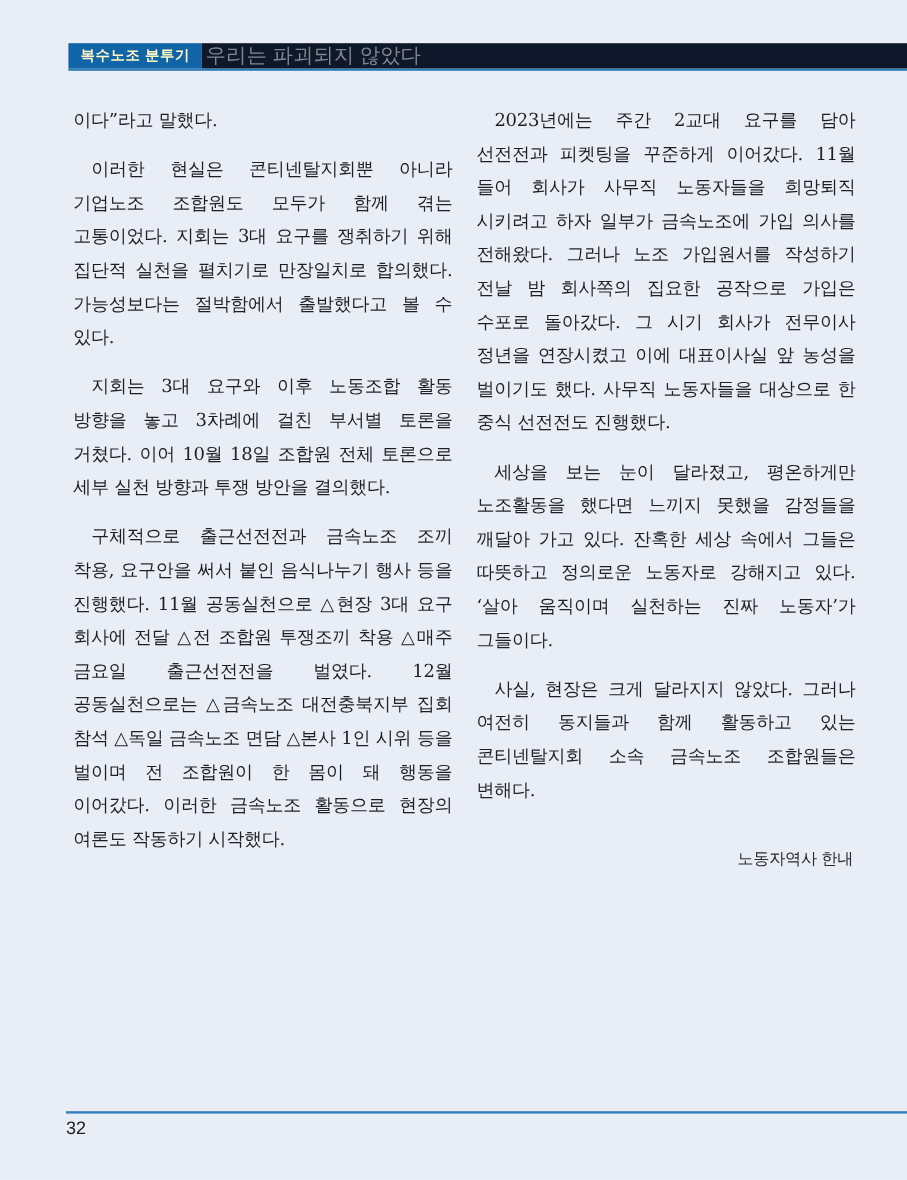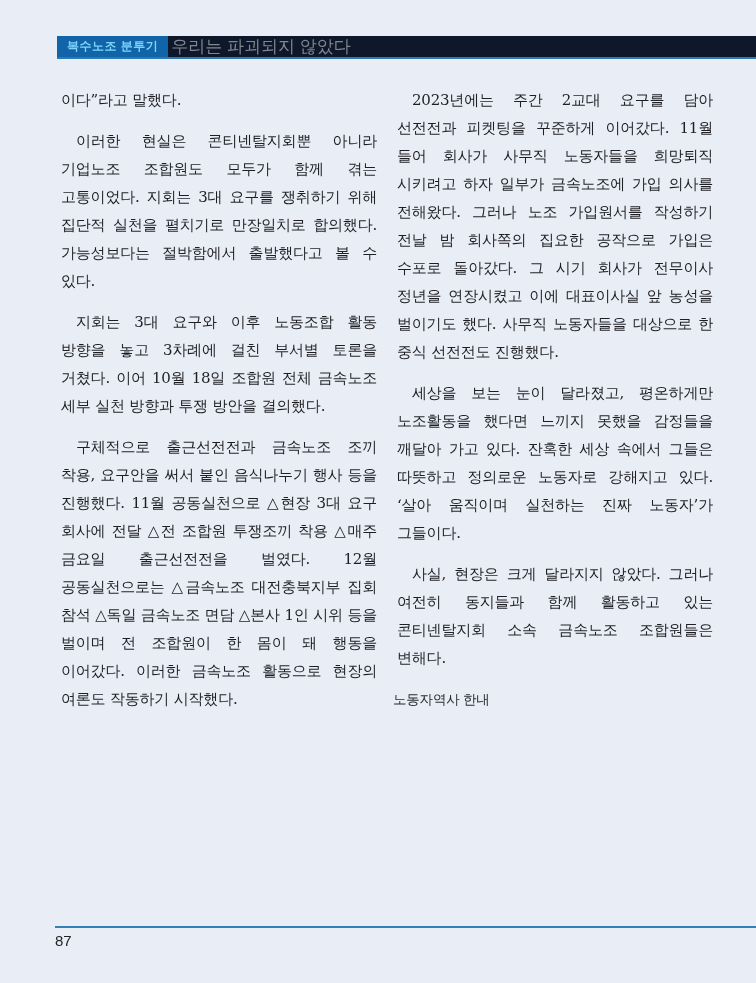--- a/index.html
+++ b/index.html
@@ -18,21 +18,21 @@
     top: 36px;
     left: 57px;
     right: 0;
     display: flex;
     align-items: stretch;
     border-bottom: 2px solid #2d79b5;
     height: 21px;
   }
   .header-badge {
     background: #1164a7;
-    color: #7dd3fc;
+    color: #fef9c3;
     font-family: "Liberation Sans", sans-serif;
     font-size: 12px;
     font-weight: bold;
     line-height: 21px;
     padding: 0 10px;
     white-space: nowrap;
     letter-spacing: 0.5px;
   }
   .header-strip {
     flex: 1;
@@ -62,25 +62,25 @@
     color: #1f1f23;
     letter-spacing: -0.2px;
   }
   .column p {
     margin: 0 0 13px 4px;
     text-indent: 15px;
     word-break: keep-all;
   }
   .column p.no-indent { text-indent: 0; }
   .byline {
-    text-align: left;
+    text-align: right;
     font-family: "Liberation Sans", sans-serif;
     font-size: 13.5px;
     color: #2a2a2e;
-    margin-top: 14px;
+    margin-top: 30px;
     padding-right: 2px;
   }
 
   
   .footer-rule {
     position: absolute;
     top: 926px;
     left: 55px;
     right: 0;
     height: 2px;
@@ -103,30 +103,30 @@
   <div class="header">
     <span class="header-badge">복수노조 분투기</span>
     <span class="header-strip">우리는 파괴되지 않았다</span>
   </div>
 
   <div class="content">
 
     <div class="column">
       <p class="no-indent">이다”라고 말했다.</p>
       <p>이러한 현실은 콘티넨탈지회뿐 아니라 기업노조 조합원도 모두가 함께 겪는 고통이었다. 지회는 3대 요구를 쟁취하기 위해 집단적 실천을 펼치기로 만장일치로 합의했다. 가능성보다는 절박함에서 출발했다고 볼 수 있다.</p>
-      <p>지회는 3대 요구와 이후 노동조합 활동 방향을 놓고 3차례에 걸친 부서별 토론을 거쳤다. 이어 10월 18일 조합원 전체 금속노조 세부 실천 방향과 투쟁 방안을 결의했다.</p>
+      <p>지회는 3대 요구와 이후 노동조합 활동 방향을 놓고 3차례에 걸친 부서별 토론을 거쳤다. 이어 10월 18일 조합원 전체 토론으로 세부 실천 방향과 투쟁 방안을 결의했다.</p>
       <p>구체적으로 출근선전전과 금속노조 조끼 착용, 요구안을 써서 붙인 음식나누기 행사 등을 진행했다. 11월 공동실천으로 △현장 3대 요구 회사에 전달 △전 조합원 투쟁조끼 착용 △매주 금요일 출근선전전을 벌였다. 12월 공동실천으로는 △금속노조 대전충북지부 집회 참석 △독일 금속노조 면담 △본사 1인 시위 등을 벌이며 전 조합원이 한 몸이 돼 행동을 이어갔다. 이러한 금속노조 활동으로 현장의 여론도 작동하기 시작했다.</p>
 
     </div>
 
     <div class="column">
       <p>2023년에는 주간 2교대 요구를 담아 선전전과 피켓팅을 꾸준하게 이어갔다. 11월 들어 회사가 사무직 노동자들을 희망퇴직 시키려고 하자 일부가 금속노조에 가입 의사를 전해왔다. 그러나 노조 가입원서를 작성하기 전날 밤 회사쪽의 집요한 공작으로 가입은 수포로 돌아갔다. 그 시기 회사가 전무이사 정년을 연장시켰고 이에 대표이사실 앞 농성을 벌이기도 했다. 사무직 노동자들을 대상으로 한 중식 선전전도 진행했다.</p>
       <p>세상을 보는 눈이 달라졌고, 평온하게만 노조활동을 했다면 느끼지 못했을 감정들을 깨달아 가고 있다. 잔혹한 세상 속에서 그들은 따뜻하고 정의로운 노동자로 강해지고 있다. ‘살아 움직이며 실천하는 진짜 노동자’가 그들이다.</p>
       <p>사실, 현장은 크게 달라지지 않았다. 그러나 여전히 동지들과 함께 활동하고 있는 콘티넨탈지회 소속 금속노조 조합원들은 변해다.</p>
       <div class="byline">노동자역사 한내</div>
     </div>
 
   </div>
 
   <div class="footer-rule"></div>
-  <div class="page-number">87</div>
+  <div class="page-number">32</div>
 
 </div>
 
 </body></html>

